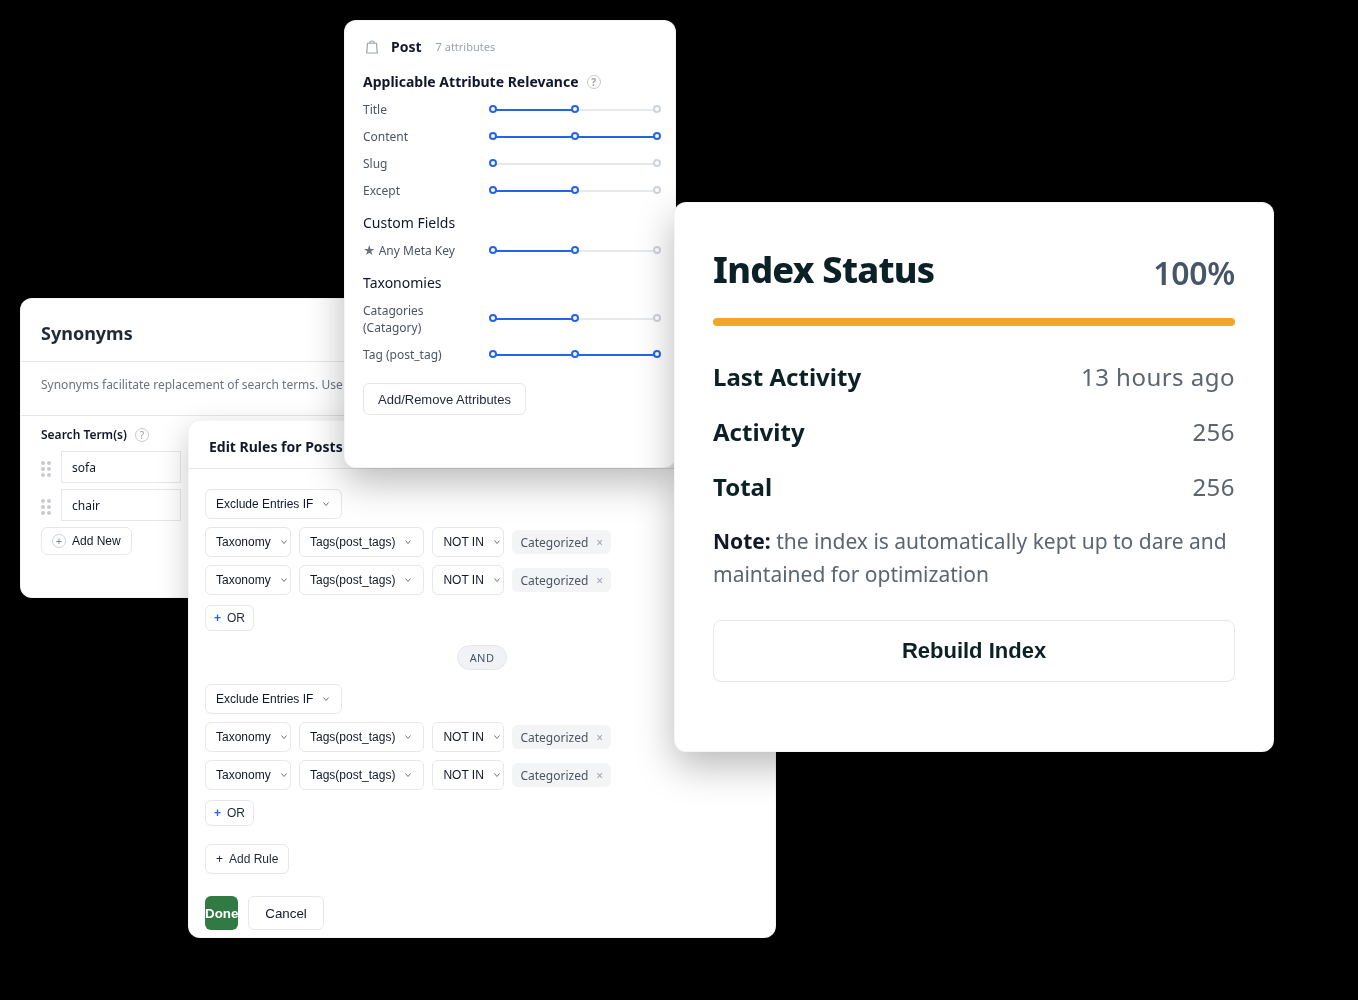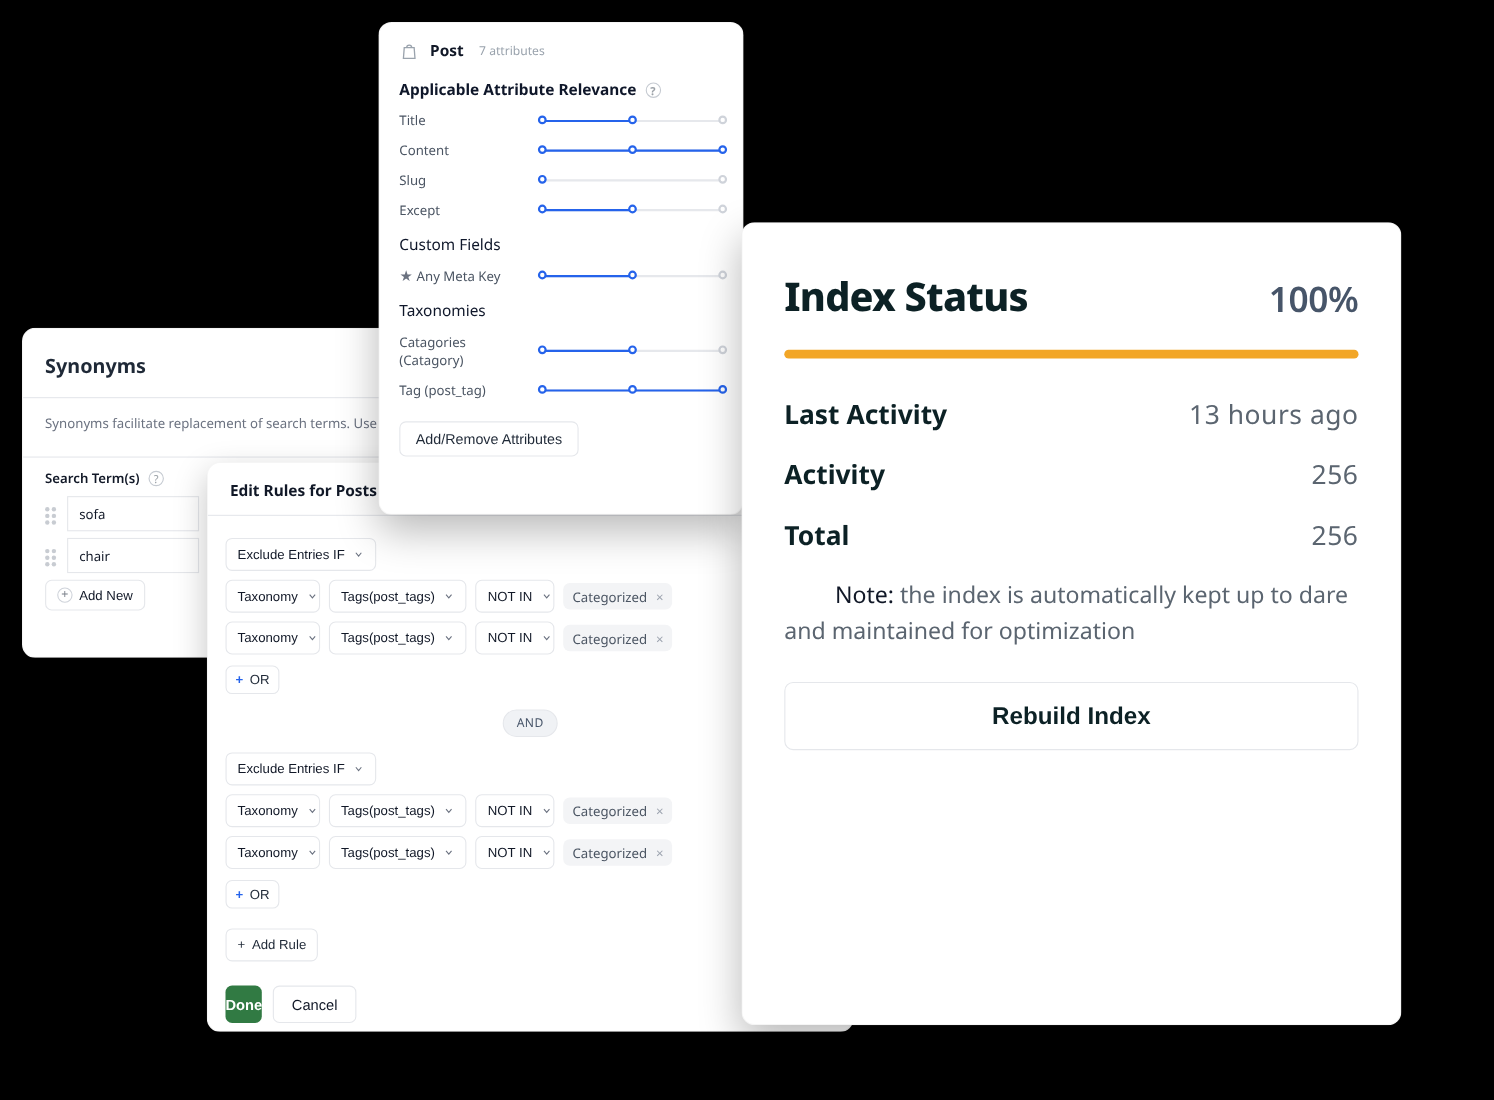--- a/index.html
+++ b/index.html
@@ -161,21 +161,21 @@
   .slider .dot.mid { transform:translate(-50%,-50%); }
   .attr-sub { font-weight:400; font-size:14px; margin-top:14px; }
   .add-remove {
     display:inline-flex; align-items:center; height:32px; padding:0 14px;
     border:1px solid var(--border); border-radius:6px; font-size:13px; color:#1f2937; background:#fff; cursor:pointer;
     margin-top:10px;
   }
 
   
   .index {
-    left: 674px; top: 202px; width: 600px; height: 730px;
+    left: 674px; top: 202px; width: 600px; height: 550px;
     padding: 42px 38px 34px;
     border-radius:12px;
   }
   .index .head {
     display:flex; align-items:flex-end; justify-content:space-between;
   }
   .index .head h2 {
     margin:0; font-size:36px; font-weight:800; letter-spacing:-.02em; color:#0c2125;
   }
   .index .pct {
@@ -183,21 +183,21 @@
   }
   .bar {
     height:8px; border-radius:999px; background:var(--amber); margin:24px 0 34px;
   }
   .kv {
     display:flex; align-items:center; justify-content:space-between; margin: 22px 0;
   }
   .kv .k { font-size:24px; font-weight:700; color:#0c2125; }
   .kv .v { font-size:24px; color:#5b6570; letter-spacing:.02em; }
   .note { font-size:21px; color:#5b6570; line-height:1.55; margin-top:12px; }
-  .note b { font-weight:400; color:#111827;margin-left:46px; }
+  .note b { font-weight:700; color:#111827; }
   .rebuild {
     display:flex; align-items:center; justify-content:center;
     width:100%; height:62px; border:1px solid var(--border); border-radius:8px;
     font-size:22px; font-weight:800; color:#0c2125; background:#fff; cursor:pointer;
     margin-top:30px;
   }
   svg.caret { width:12px; height:12px; }
 </style>
 </head>
 <body>

